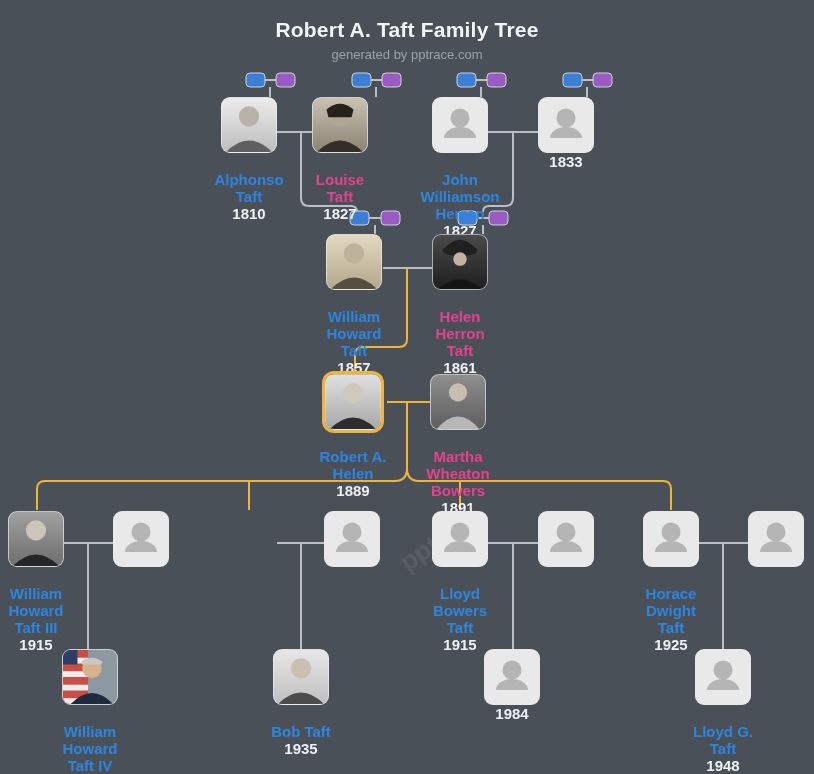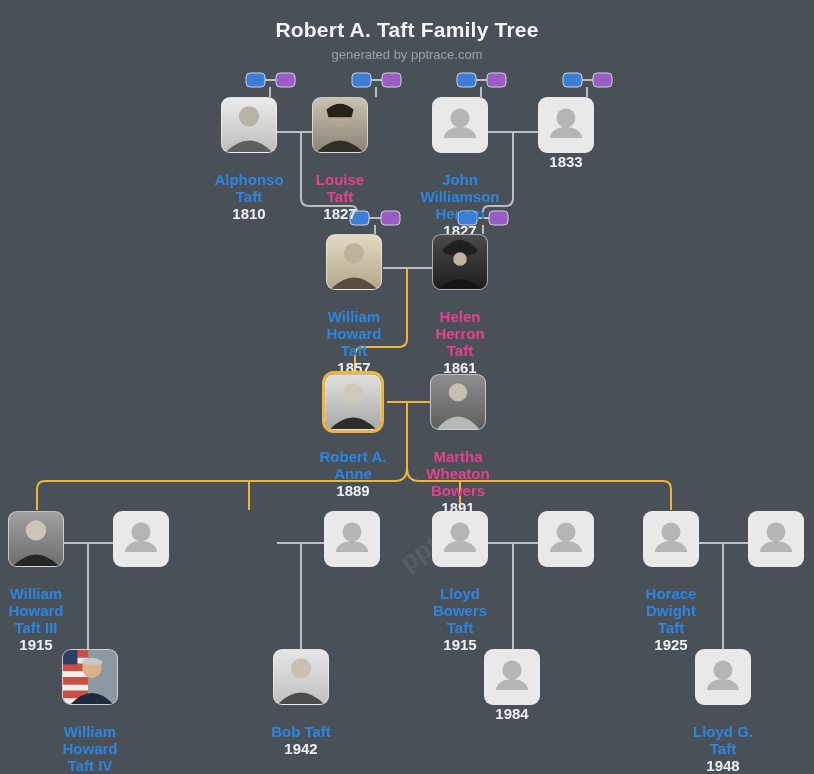--- a/index.html
+++ b/index.html
@@ -181,21 +181,21 @@
   </div>
 
   <div class="card highlighted" style="left:305px;top:374px">
     <div class="photo portrait ph-robert">
       <svg viewBox="0 0 56 56">
           <circle cx="28" cy="19" r="10.5" fill="#cfc8bd"></circle>
           <path d="M4 56 Q28 32 52 56 Z" fill="currentColor"></path>
         </svg>
     </div>
     <div class="pname male">Robert A.
-Anne</div>
+Helen</div>
     <div class="pyear">1889</div>
   </div>
 
   <div class="card" style="left:410px;top:374px">
     <div class="photo portrait ph-martha">
       <svg viewBox="0 0 56 56">
           <circle cx="28" cy="18" r="9.5" fill="#c9bfb0"></circle>
           <path d="M6 56 Q28 30 50 56 Z" fill="currentColor"></path>
         </svg>
     </div>
@@ -302,21 +302,21 @@
   </div>
 
   <div class="card" style="left:253px;top:649px">
     <div class="photo portrait ph-bob">
       <svg viewBox="0 0 56 56">
           <circle cx="28" cy="19" r="10.5" fill="#c9c0b2"></circle>
           <path d="M4 56 Q28 32 52 56 Z" fill="currentColor"></path>
         </svg>
     </div>
     <div class="pname male">Bob Taft</div>
-    <div class="pyear">1942</div>
+    <div class="pyear">1935</div>
   </div>
 
   <div class="card" style="left:464px;top:649px">
     <div class="photo placeholder">
       <svg viewBox="0 0 56 56">
           <circle cx="28" cy="21" r="9.5" fill="#b5b5b5"></circle>
           <path d="M12 41 A16 11 0 0 1 44 41 Z" fill="#b5b5b5"></path>
         </svg>
     </div>
     <div class="pyear">1984</div>

